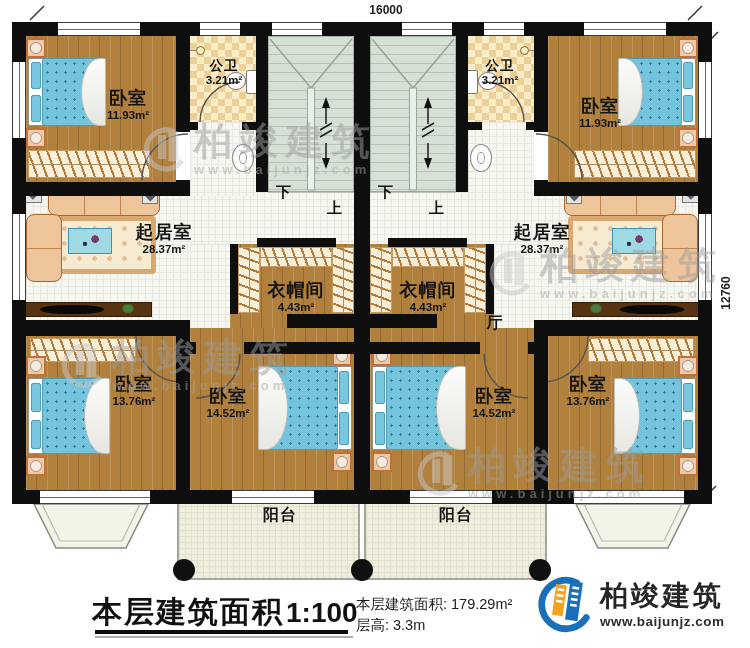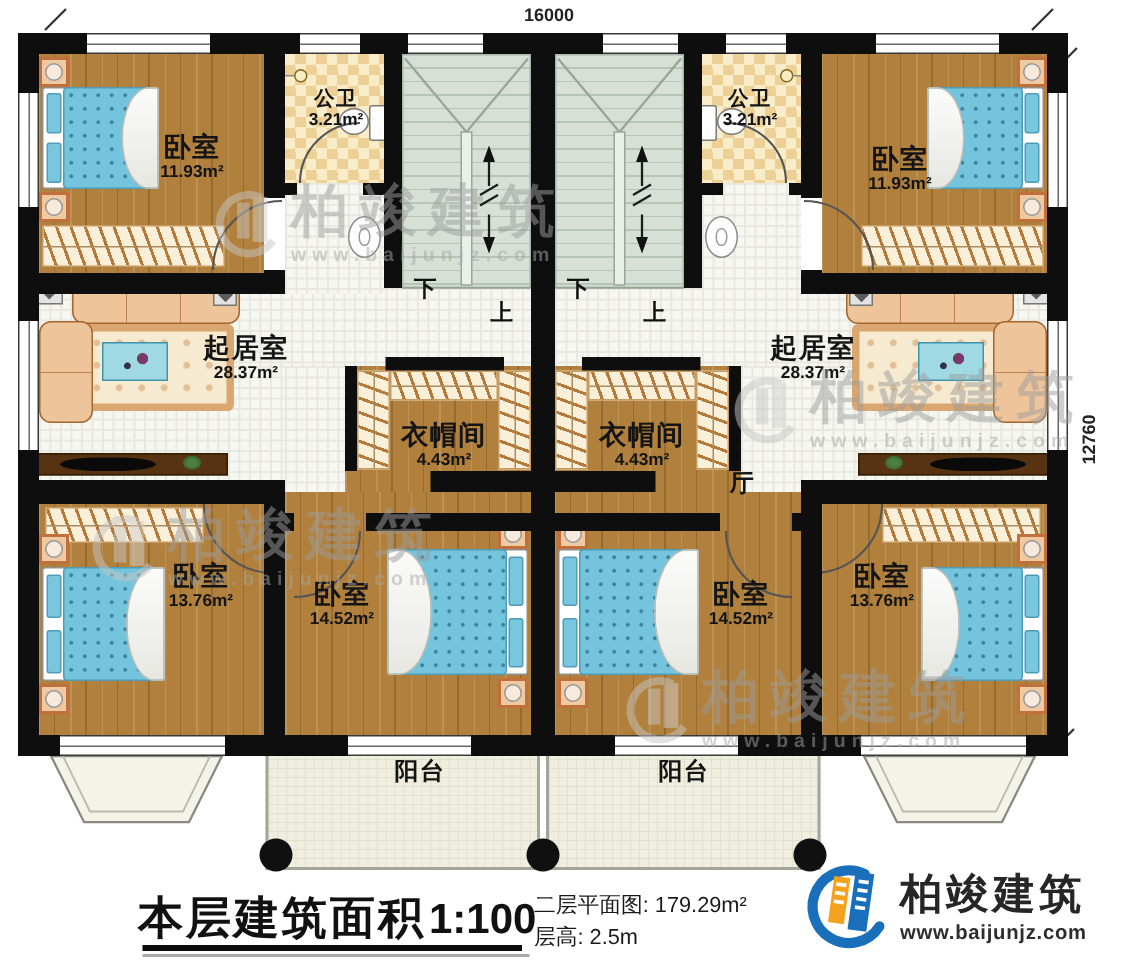--- a/index.html
+++ b/index.html
@@ -350,21 +350,21 @@
     </div>
   <div class="rlabel one" style="left:408px;top:506px;width:96px">
       <span class="rname">阳台</span>
     </div>
 
   <div class="slabel" style="left:276px;top:183px">下</div>
   <div class="slabel" style="left:327px;top:199px">上</div>
   <div class="slabel" style="left:378px;top:183px">下</div>
   <div class="slabel" style="left:429px;top:199px">上</div>
 
-  <div class="dim" style="left:316px;top:3px;width:100px">16000</div>
+  <div class="dim" style="left:336px;top:3px;width:100px">16000</div>
   <div class="dim rot" style="left:700px;top:286px;width:52px">12760</div>
 
   <div class="wm" style="left:140px;top:122px">
     <svg width="48" height="48" viewBox="0 0 64 64">
         <path d="M46 8 A26 26 0 1 0 56 46" fill="none" stroke="#c6c6c6" stroke-width="7"></path>
         <rect x="24" y="12" width="11" height="32" fill="#c6c6c6"></rect>
         <rect x="38" y="7" width="13" height="40" fill="#d0d0d0"></rect>
       </svg>
     <div class="wmtxt">
         <div class="wmname">柏竣建筑</div>
@@ -402,22 +402,22 @@
     <div class="wmtxt">
         <div class="wmname">柏竣建筑</div>
         <div class="wmurl">www.baijunjz.com</div>
       </div>
   </div>
 
   <div class="tb-title"><span class="t1">本层建筑面积</span><span class="t2">1:100</span></div>
   <div class="ul1"></div>
   <div class="ul2"></div>
   <div class="tb-info">
-    <div><span>二层平面图:</span><span>179.29m²</span></div>
-    <div><span>层高:</span><span>2.5m</span></div>
+    <div><span>本层建筑面积:</span><span>179.29m²</span></div>
+    <div><span>层高:</span><span>3.3m</span></div>
   </div>
   <div class="brand">
     <svg width="62" height="62" viewBox="0 0 64 64">
       <path d="M46 9 A25 25 0 1 0 56 45" fill="none" stroke="#1a6fba" stroke-width="7" stroke-linecap="round"></path>
       <g transform="rotate(8 36 26)">
         <rect x="23" y="12" width="11" height="32" fill="#f5a11d"></rect>
         <rect x="37" y="7" width="13" height="40" fill="#1a6fba"></rect>
         <rect x="25" y="16" width="7" height="2.5" fill="#fff"></rect>
           <rect x="25" y="22" width="7" height="2.5" fill="#fff"></rect>
           <rect x="25" y="28" width="7" height="2.5" fill="#fff"></rect>

